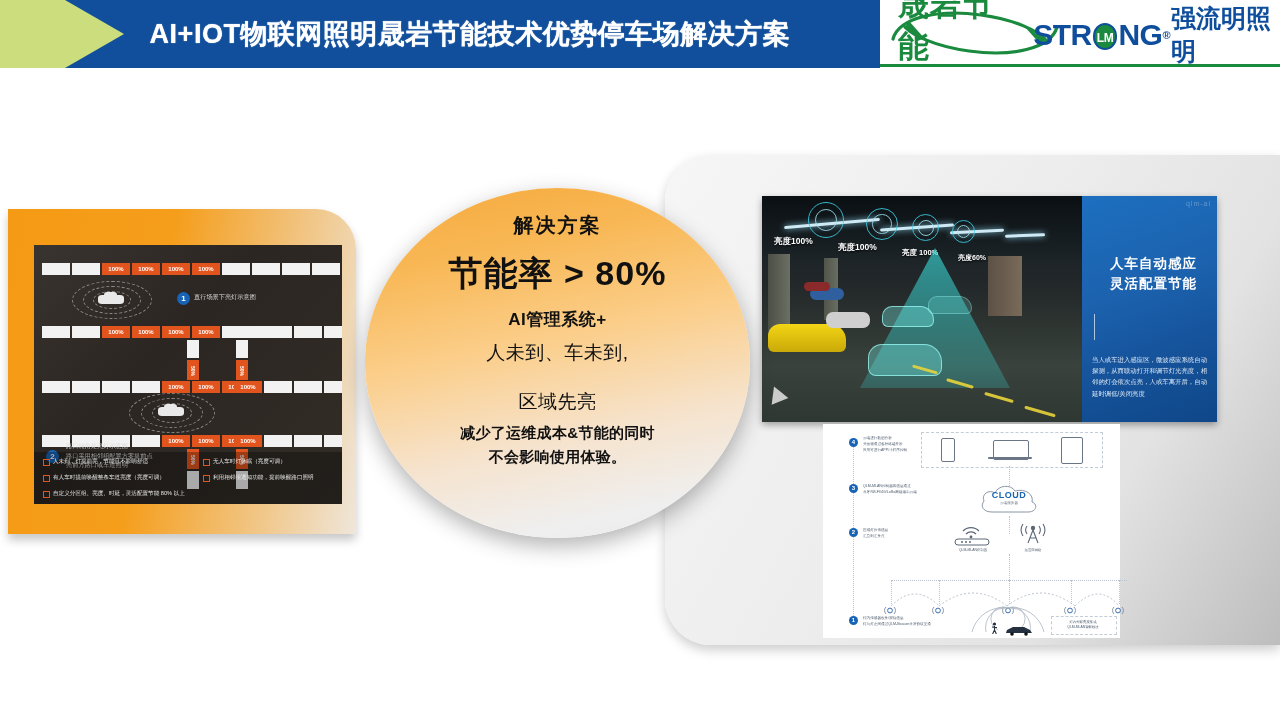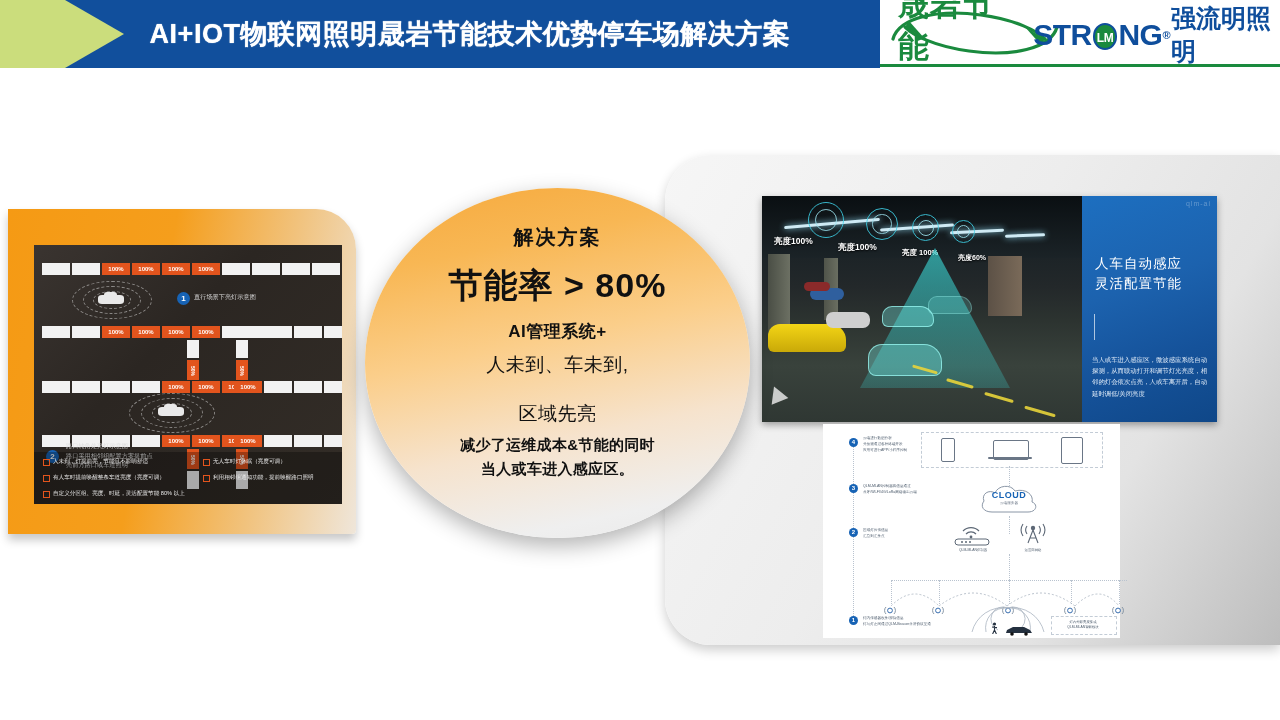--- a/index.html
+++ b/index.html
@@ -119,21 +119,21 @@
     background:linear-gradient(180deg,rgba(60,226,224,.62),rgba(60,226,224,.22));
     clip-path:polygon(50% 0,100% 100%,0 100%);
   }
   .carW{position:absolute;background:rgba(120,240,235,.34);border:1px solid rgba(160,255,248,.7);border-radius:10px 14px 6px 6px;}
   .floorline{position:absolute;height:3px;background:#e8d43a;border-radius:2px;opacity:.9;}
   .bluepanel{
     position:absolute;left:320px;top:0;width:135px;height:226px;
     background:linear-gradient(160deg,#1d6fc0 0%,#1c62ae 40%,#15529a 70%,#0f4788 100%);
     overflow:hidden;
   }
-  .bp-title{position:absolute;left:13px;top:58px;color:#fff;font-size:13.5px;font-weight:normal;line-height:1.45;letter-spacing:1px;}
+  .bp-title{position:absolute;left:28px;top:58px;color:#fff;font-size:13.5px;font-weight:bold;line-height:1.45;letter-spacing:1px;}
   .bp-rule{position:absolute;left:12px;top:118px;width:1px;height:26px;background:rgba(255,255,255,.65);}
   .bp-body{position:absolute;left:10px;top:158px;width:120px;color:#e1ecf8;font-size:6.4px;line-height:1.75;}
   .wm{position:absolute;right:6px;top:4px;color:rgba(255,255,255,.30);font-size:7px;letter-spacing:1px;}
 
   
   .netdiag{
     position:absolute;left:823px;top:424px;width:297px;height:214px;background:#ffffff;
   }
   .nd-dot{position:absolute;width:9px;height:9px;border-radius:50%;background:#1763b5;color:#fff;font-size:6px;font-weight:bold;text-align:center;line-height:9px;}
   .nd-txt{position:absolute;color:#4b5a6b;font-size:3.6px;line-height:1.65;white-space:nowrap;}
@@ -148,21 +148,21 @@
   .lbl-sm{position:absolute;color:#4b5a6b;font-size:3.4px;text-align:center;white-space:nowrap;}
 
   
   .oval{
     position:absolute;left:365px;top:188px;width:385px;height:350px;border-radius:50%;
     background:linear-gradient(168deg,#f6a93c 0%,#f8b754 20%,#fbce8a 44%,#f6e3cd 68%,#efefef 88%,#e9e9e9 100%);
     box-shadow:0 8px 22px rgba(0,0,0,0.30);
     display:flex;flex-direction:column;align-items:center;
     text-align:center;color:#111;
   }
-  .ov-1{margin-top:36px;font-size:20px;font-weight:bold;letter-spacing:2px;}
+  .ov-1{margin-top:24px;font-size:20px;font-weight:bold;letter-spacing:2px;}
   .ov-2{margin-top:12px;font-size:34px;font-weight:bold;letter-spacing:1px;}
   .ov-3{margin-top:11px;font-size:17px;font-weight:bold;letter-spacing:.5px;}
   .ov-4{margin-top:8px;font-size:17px;font-weight:bold;letter-spacing:.5px;}
   .ov-5{margin-top:9px;font-size:19px;letter-spacing:.5px;}
   .ov-6{margin-top:23px;font-size:19px;letter-spacing:.5px;}
   .ov-7{margin-top:9px;font-size:15px;font-weight:bold;letter-spacing:.3px;}
   .ov-8{margin-top:5px;font-size:15px;font-weight:bold;letter-spacing:.3px;}
 </style>
 </head>
 <body>
@@ -516,16 +516,16 @@
       </div>
   </div>
 
   <div class="oval">
     <div class="ov-1">解决方案</div>
     <div class="ov-2">节能率 &gt; 80%</div>
     <div class="ov-3">AI管理系统+</div>
     <div class="ov-5">人未到、车未到,</div>
     <div class="ov-6">区域先亮</div>
     <div class="ov-7">减少了运维成本&amp;节能的同时</div>
-    <div class="ov-8">当人或车进入感应区。</div>
+    <div class="ov-8">不会影响使用体验。</div>
   </div>
 
 </div>
 
 </body></html>

